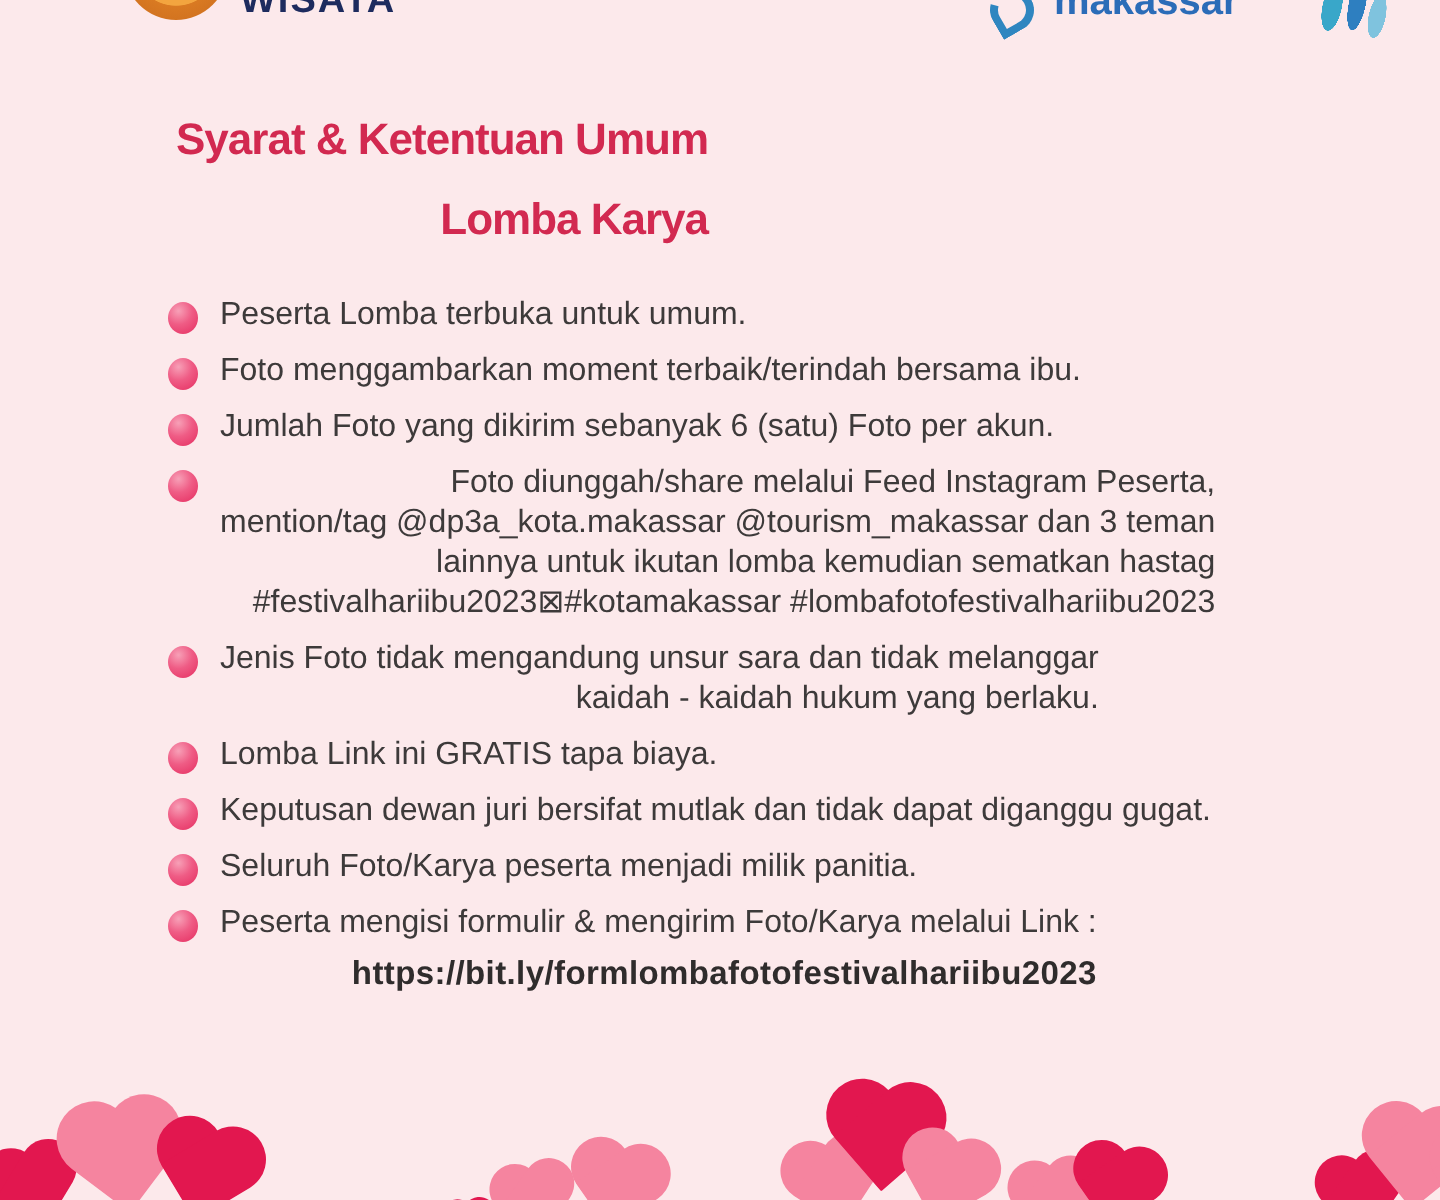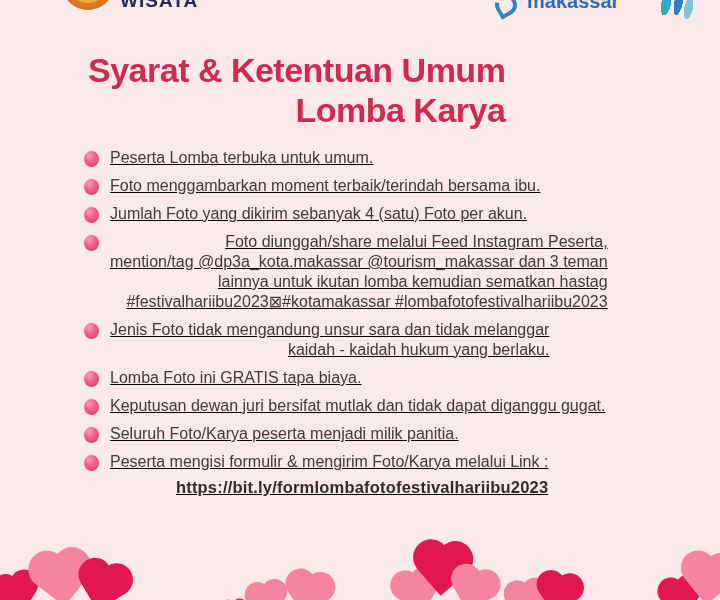--- a/index.html
+++ b/index.html
@@ -43,27 +43,27 @@
     background:
       radial-gradient(ellipse 8px 20px at 10px 20px, #39a7c9 60%, transparent 61%),
       radial-gradient(ellipse 7px 22px at 22px 16px, #2e7fc0 60%, transparent 61%),
       radial-gradient(ellipse 7px 18px at 33px 20px, #7fc3de 60%, transparent 61%);
     transform:rotate(12deg);
   }
 
   
   .title{
     position:absolute;left:88px;top:50px;color:var(--accent);
-    font-size:34px;font-weight:bold;line-height:40px;letter-spacing:-0.5px;
+    font-size:22px;font-weight:bold;line-height:40px;letter-spacing:-0.5px;
   }
 
   
   .rules{
     position:absolute;left:84px;top:148px;width:578px;
-    display:flex;flex-direction:column;gap:8px;list-style:none;text-decoration:underline;
+    display:flex;flex-direction:column;gap:8px;list-style:none;
   }
   .rule{display:flex;align-items:flex-start;}
   .dot{
     flex:0 0 15px;width:15px;height:16px;border-radius:50%;margin:3px 11px 0 0;
     background:radial-gradient(circle at 35% 28%, #f7a0b7 0%, #ef5c85 45%, #e52d60 100%);
   }
   .rule-text{
     font-size:16px;line-height:20px;color:var(--ink);white-space:pre-line;
   }
   .rule-link{
@@ -120,21 +120,21 @@
       <span class="rule-body">
         <span class="rule-text">Foto menggambarkan moment terbaik/terindah bersama ibu.</span>
         
       </span>
     </li>
 
 
     <li class="rule">
       <span class="dot"></span>
       <span class="rule-body">
-        <span class="rule-text">Jumlah Foto yang dikirim sebanyak 4 (satu) Foto per akun.</span>
+        <span class="rule-text">Jumlah Foto yang dikirim sebanyak 6 (satu) Foto per akun.</span>
         
       </span>
     </li>
 
     <li class="rule">
       <span class="dot"></span>
       <span class="rule-body">
         <span class="rule-text">Foto diunggah/share melalui Feed Instagram Peserta,
 mention/tag @dp3a_kota.makassar @tourism_makassar dan 3 teman
 lainnya untuk ikutan lomba kemudian sematkan hastag
@@ -148,21 +148,21 @@
       <span class="rule-body">
         <span class="rule-text">Jenis Foto tidak mengandung unsur sara dan tidak melanggar
 kaidah - kaidah hukum yang berlaku.</span>
         
       </span>
     </li>
 
     <li class="rule">
       <span class="dot"></span>
       <span class="rule-body">
-        <span class="rule-text">Lomba Foto ini GRATIS tapa biaya.</span>
+        <span class="rule-text">Lomba Link ini GRATIS tapa biaya.</span>
         
       </span>
     </li>
 
     <li class="rule">
       <span class="dot"></span>
       <span class="rule-body">
         <span class="rule-text">Keputusan dewan juri bersifat mutlak dan tidak dapat diganggu gugat.</span>
         
       </span>

